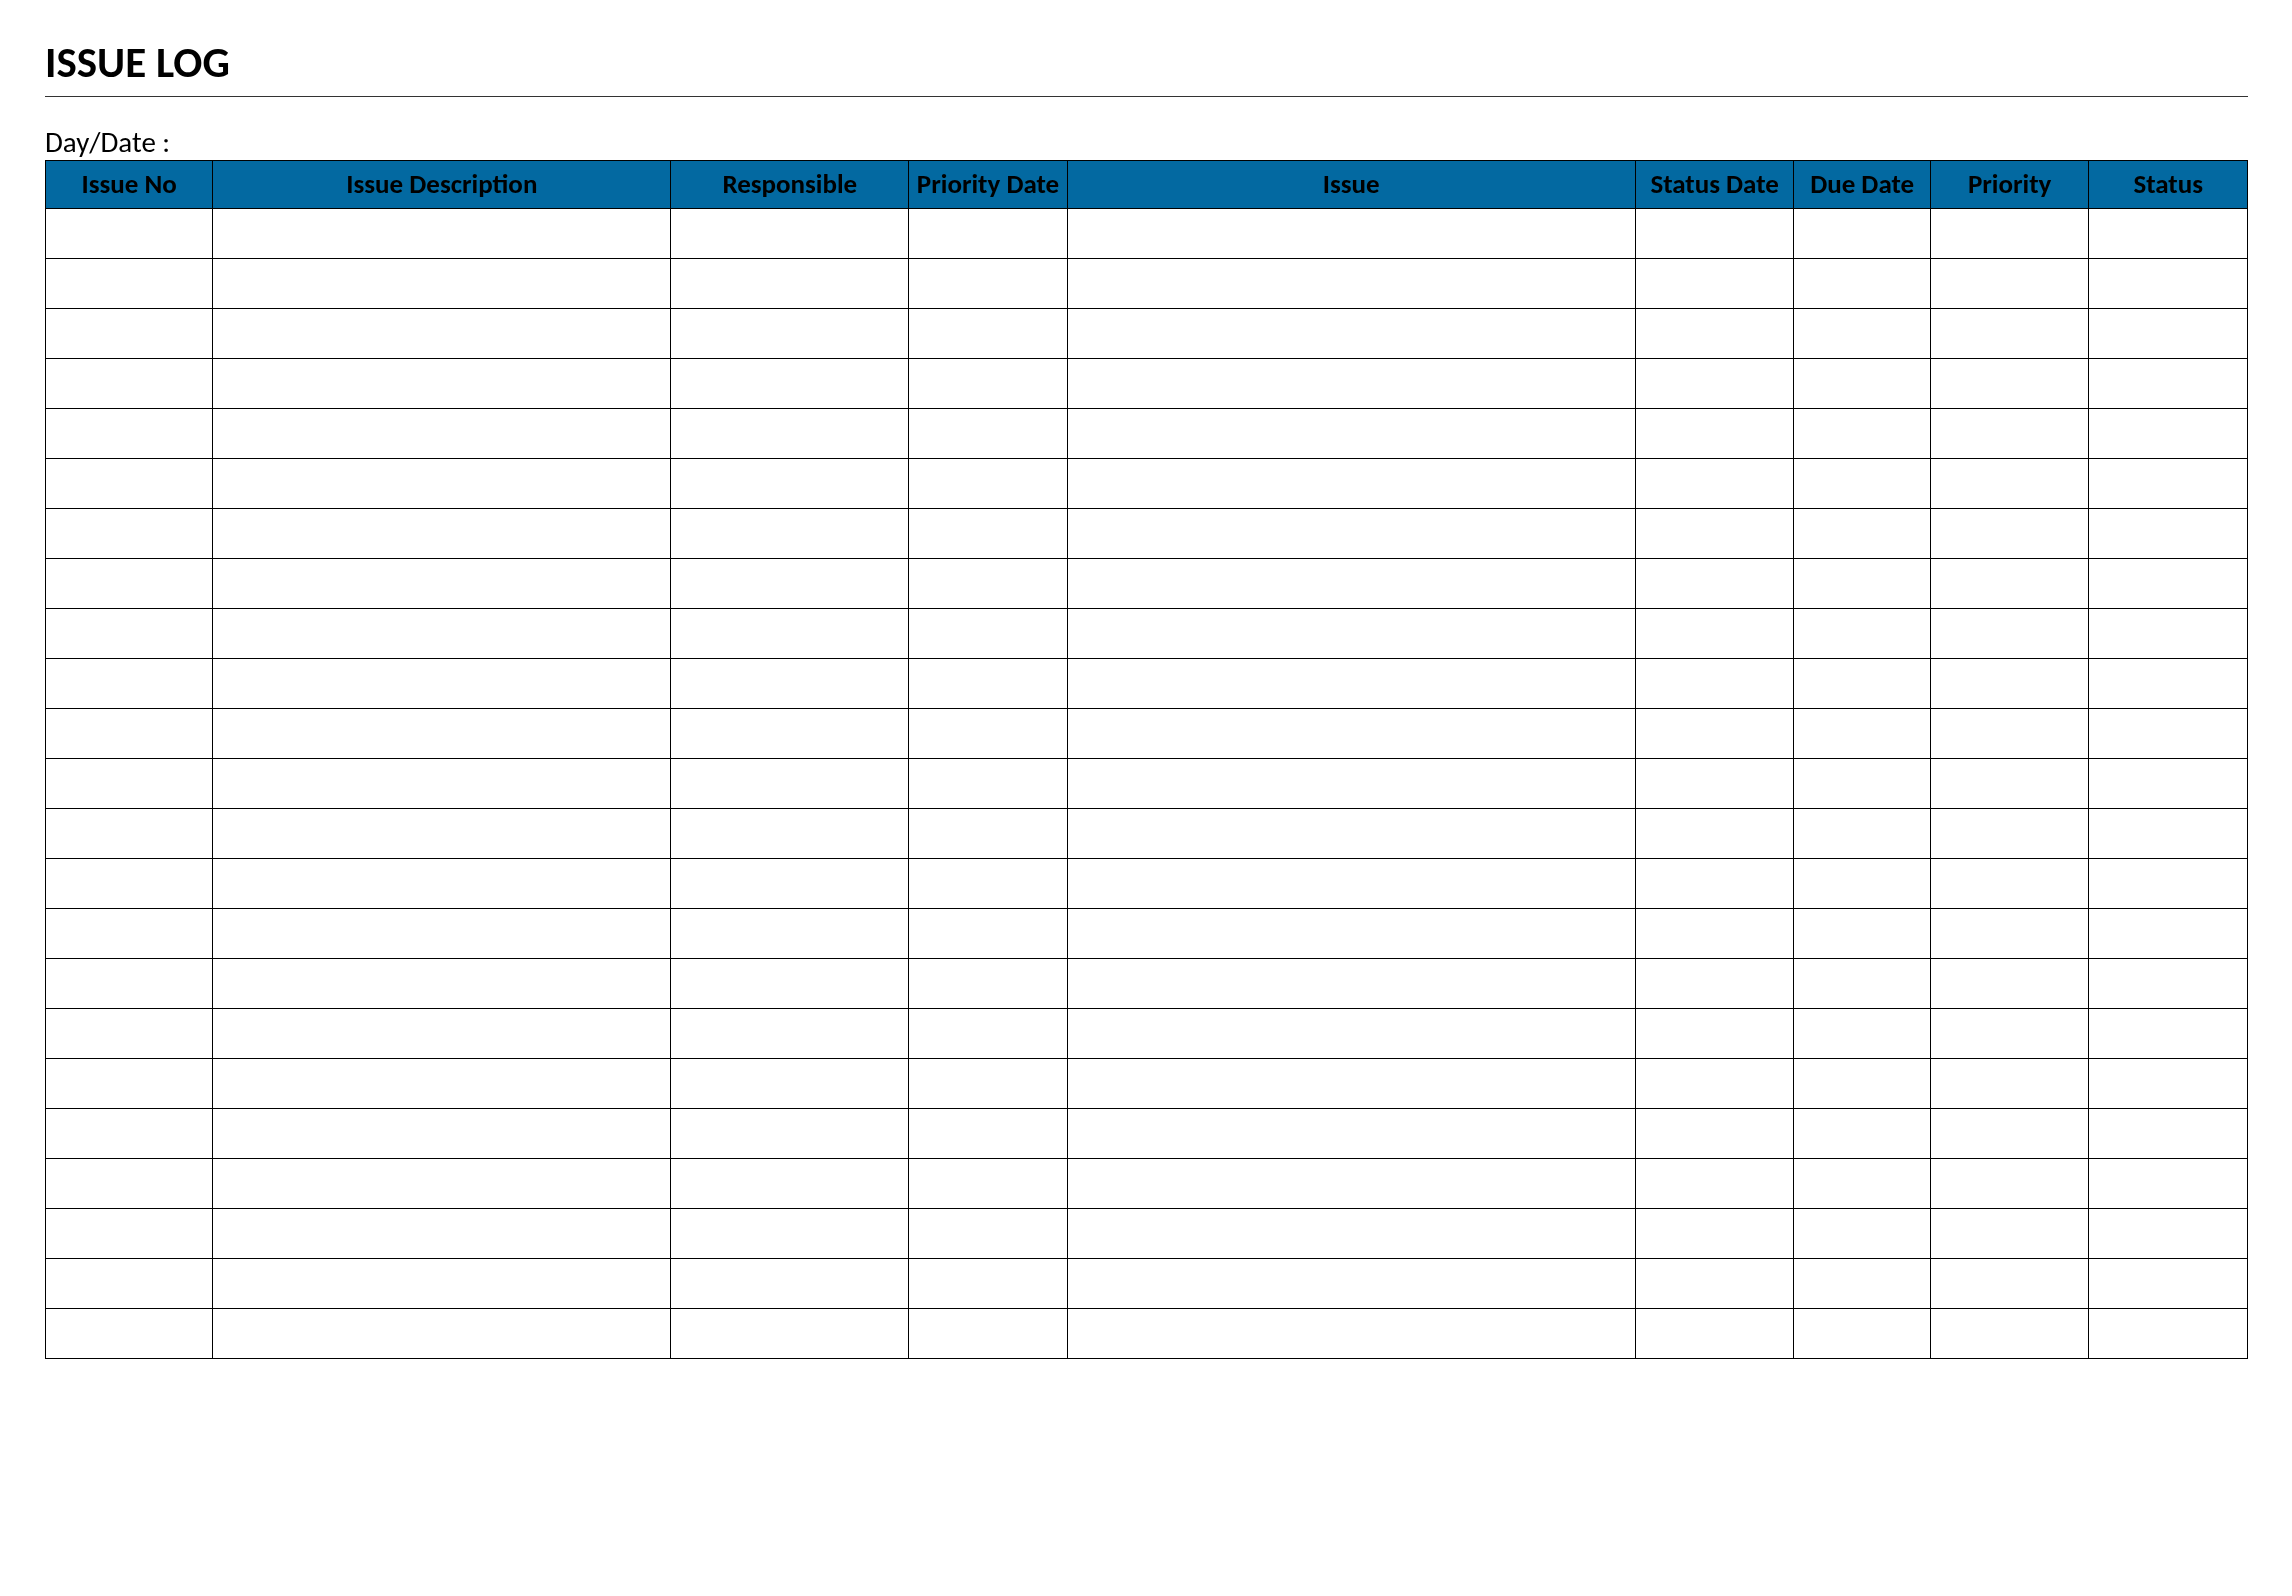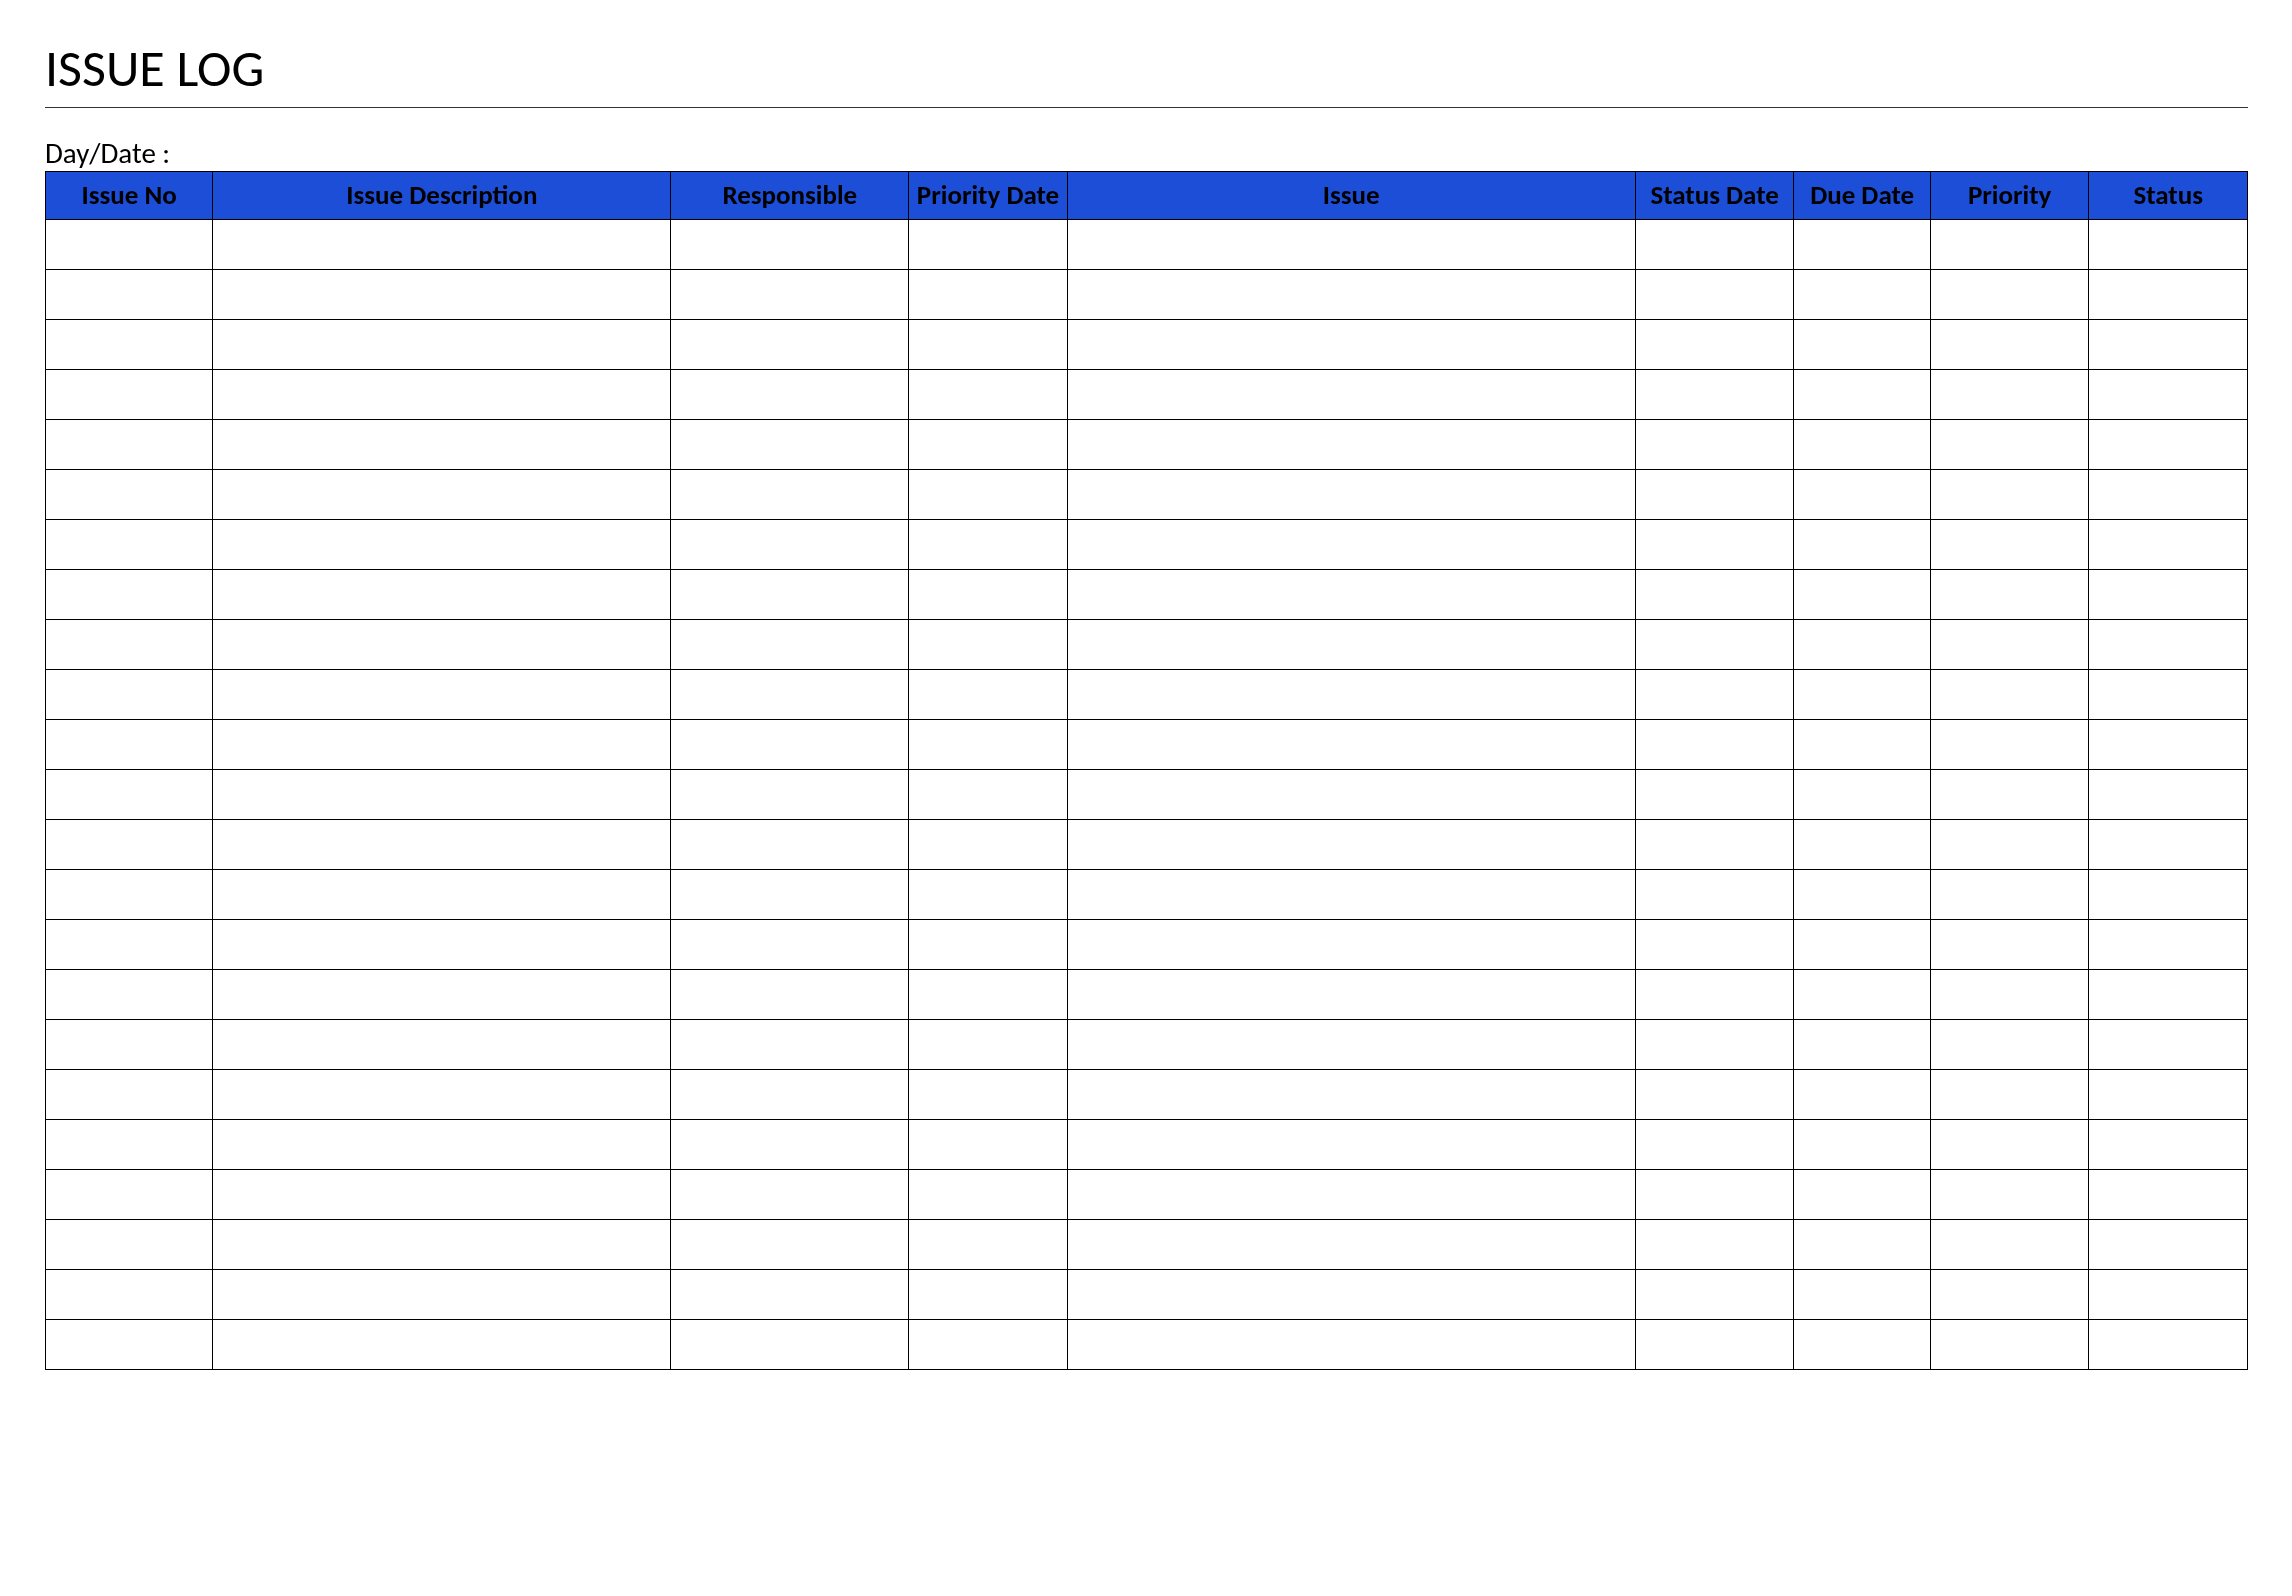--- a/index.html
+++ b/index.html
@@ -7,22 +7,22 @@
     margin: 0;
     padding: 0;
   }
   body {
     background: #ffffff;
     font-family: Calibri, Arial, sans-serif;
     padding: 36px 45px;
     width: 2293px;
   }
   .title {
-    font-size: 52px;
-    font-weight: normal;
+    font-size: 43px;
+    font-weight: bold;
     color: #000000;
     margin-bottom: 7.2px;
   }
   .title-rule {
     border: none;
     border-top: 1.8px solid #333333;
     margin-bottom: 27px;
   }
   .daydate {
     font-size: 29px;
@@ -32,21 +32,21 @@
     width: 100%;
     border-collapse: collapse;
     table-layout: fixed;
   }
   th, td {
     border: 1.3px solid #000000;
     text-align: center;
     vertical-align: middle;
   }
   th {
-    background: #1d4ed8;
+    background: #0369a1;
     color: #000000;
     font-weight: bold;
     font-size: 27px;
     padding: 7.2px 5.4px;
     line-height: 1.2;
   }
   td {
     height: 50px;
     background: #ffffff;
   }

